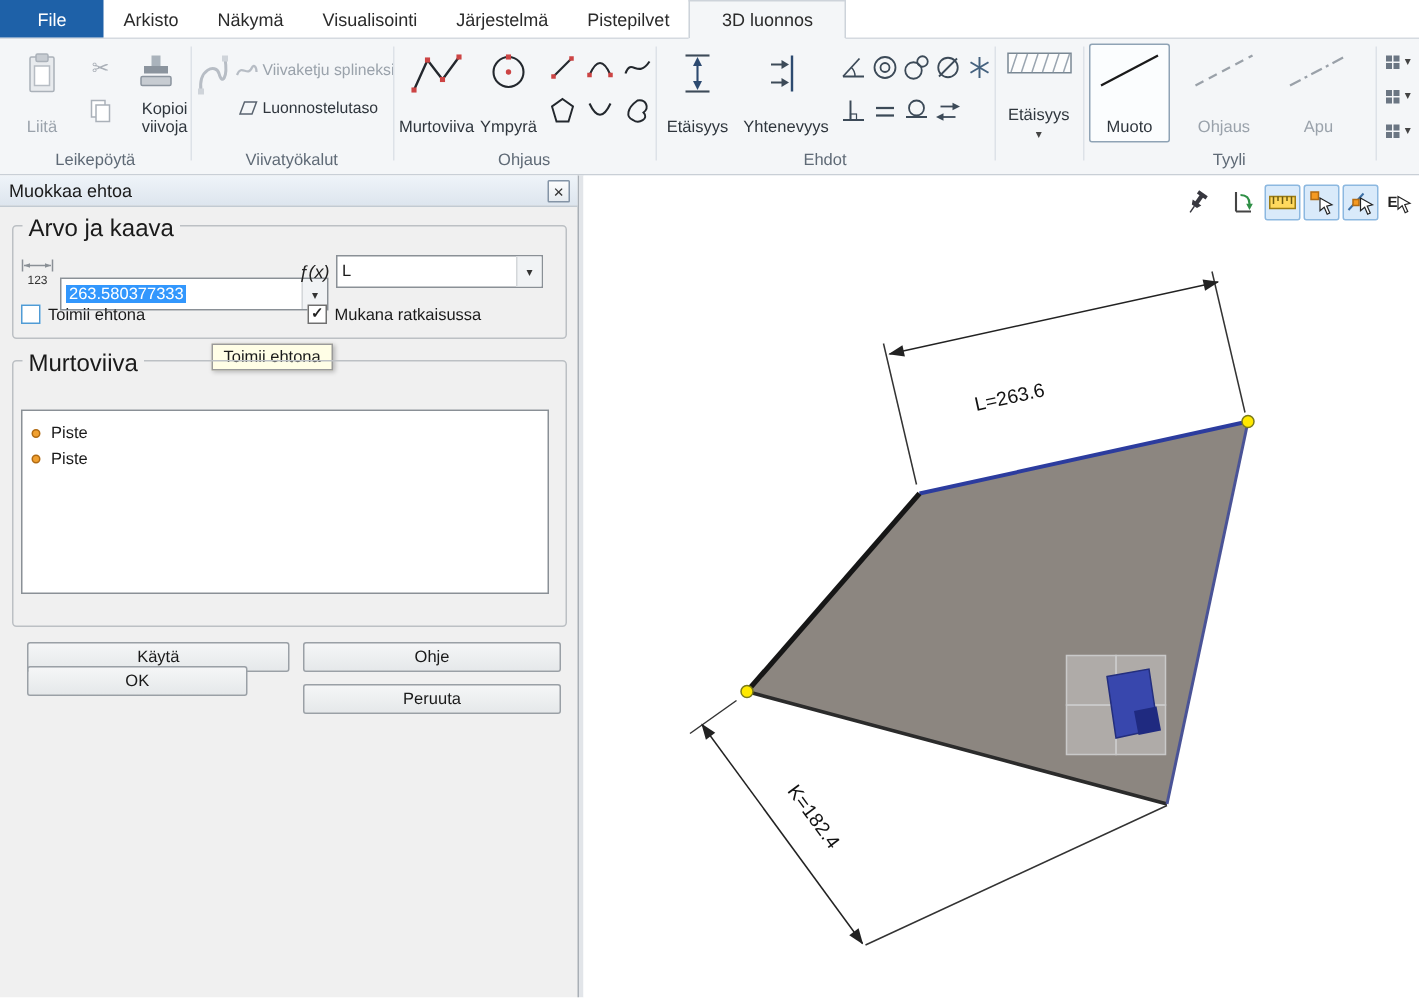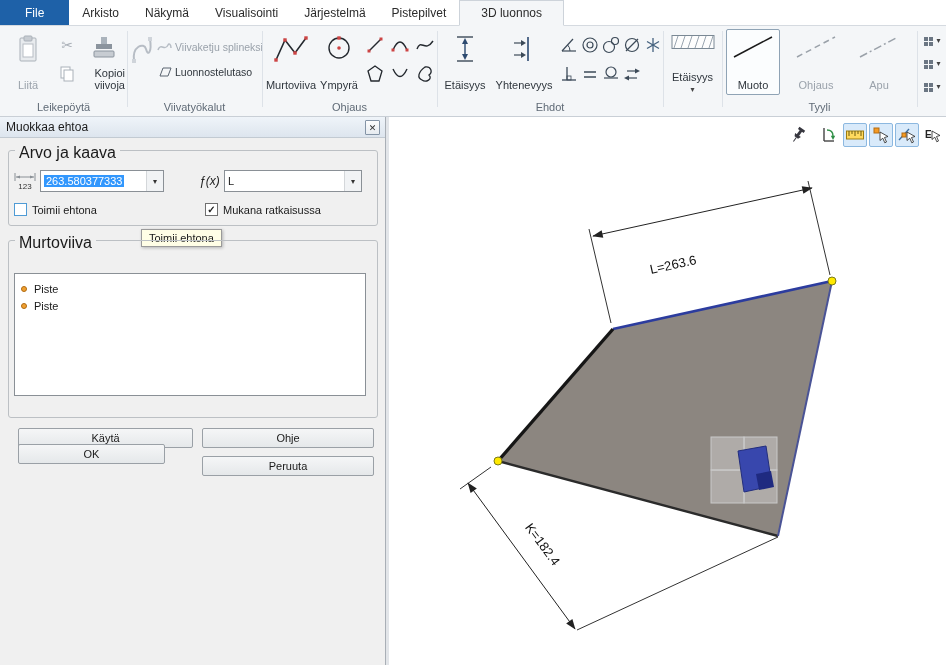--- a/index.html
+++ b/index.html
@@ -367,21 +367,21 @@
       <div class="legend">Arvo ja kaava</div>
     </div>
     <svg style="position:absolute;left:13px;top:54px" width="24" height="20" viewBox="0 0 24 20">
       <line x1="2" y1="2" x2="2" y2="10" stroke="#8a9096"></line>
         <line x1="22" y1="2" x2="22" y2="10" stroke="#8a9096"></line>
       <line x1="3" y1="6" x2="21" y2="6" stroke="#8a9096"></line>
       <polygon points="3,6 7,4.5 7,7.5" fill="#8a9096"></polygon>
         <polygon points="21,6 17,4.5 17,7.5" fill="#8a9096"></polygon>
       <text x="12" y="18" font-size="8" text-anchor="middle" fill="#333">123</text>
     </svg>
-    <div class="combo" style="left:40px;top:53px;width:124px">
+    <div class="combo" style="left:40px;top:68px;width:179px">
       <div class="txt"><span class="sel">263.580377333</span></div>
       <div class="dd">
         <span>▾</span>
       </div>
     </div>
     <div class="fx" style="left:199px;top:57px">ƒ(x)</div>
     <div class="combo" style="left:224px;top:53px;width:138px">
       <div class="txt">L</div>
       <div class="dd">
         <span>▾</span>

